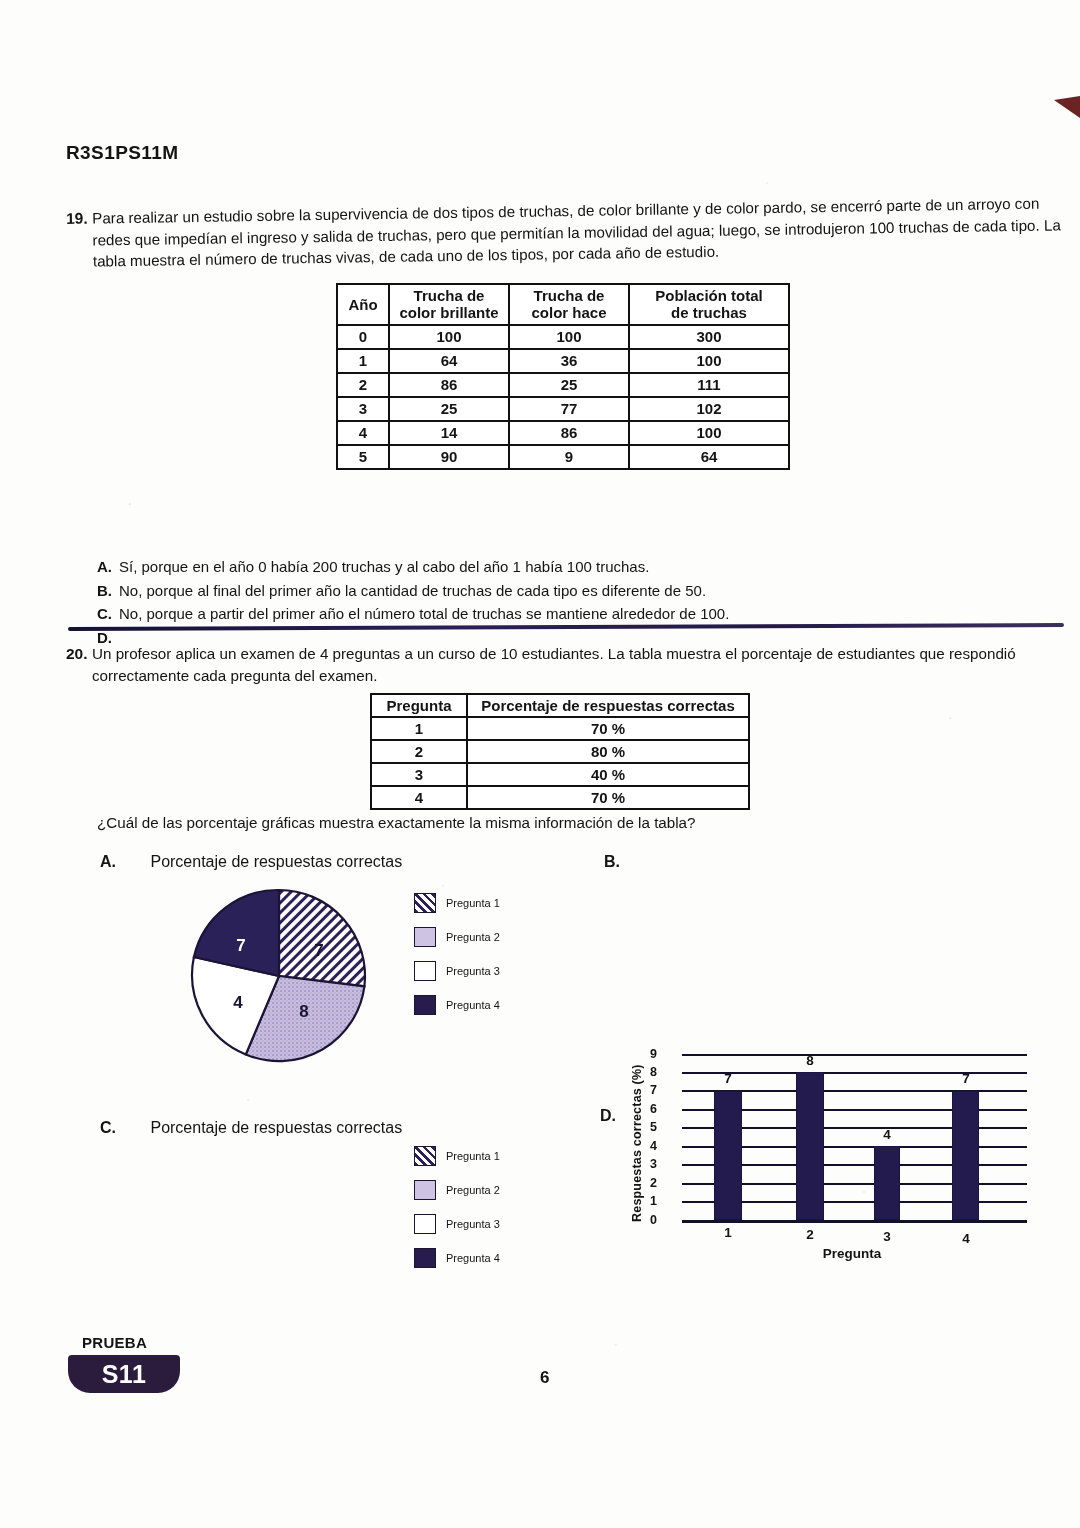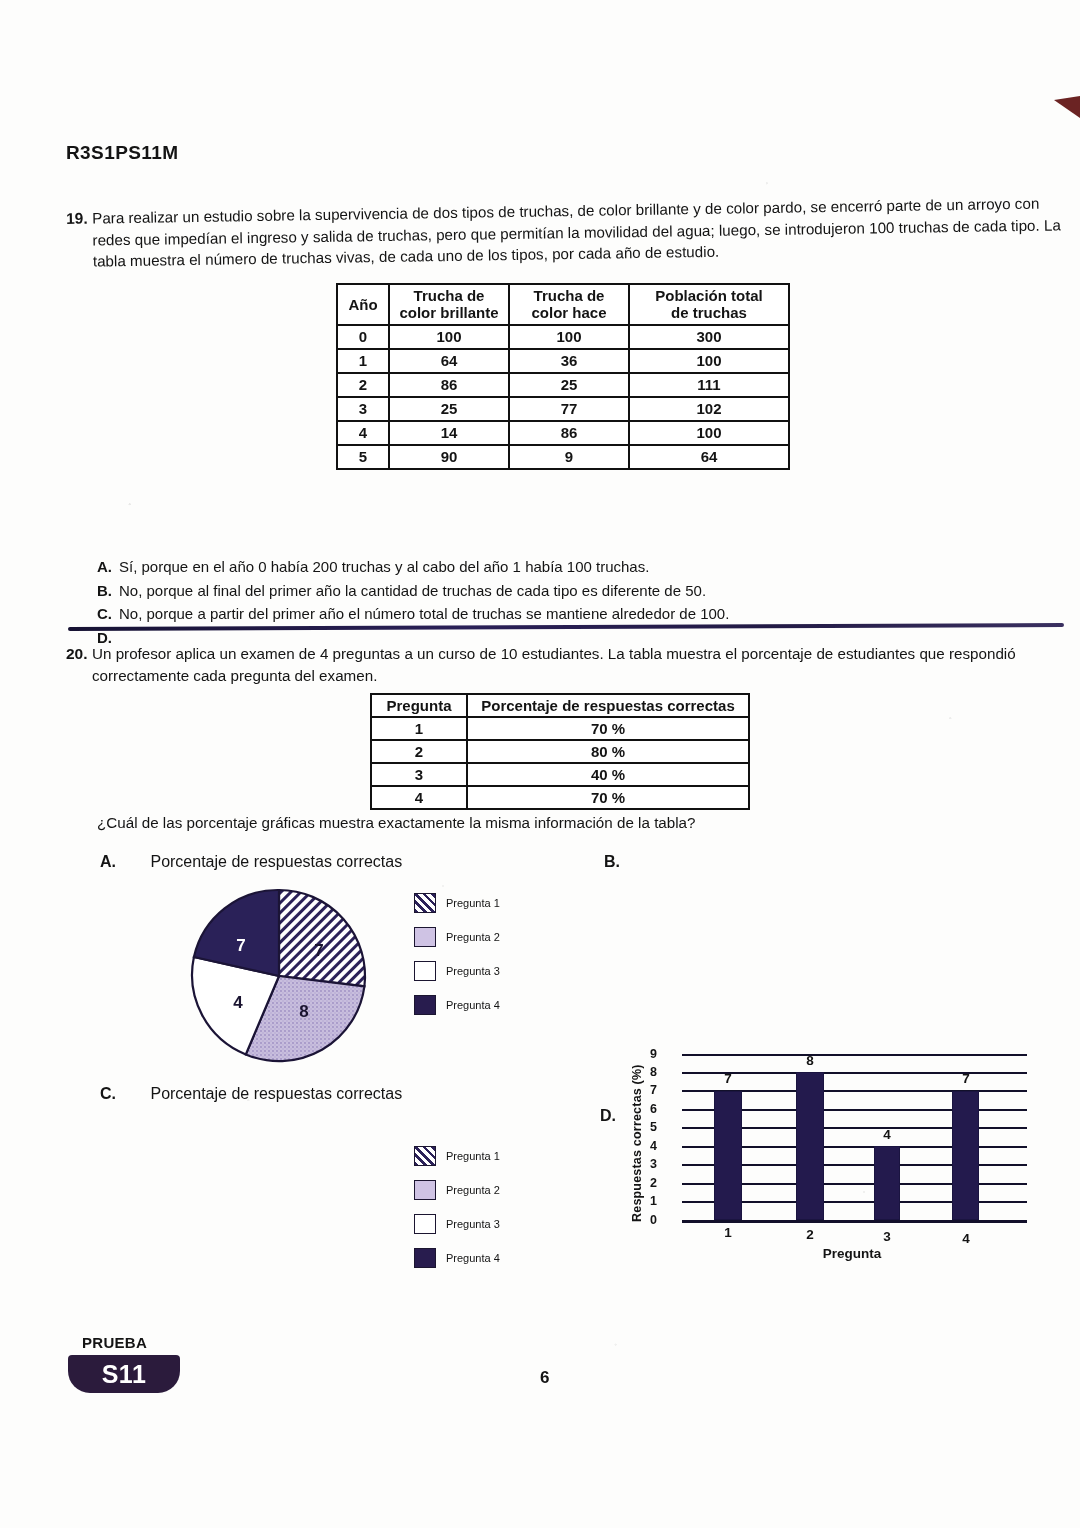--- a/index.html
+++ b/index.html
@@ -391,21 +391,21 @@
     <span class="barlabel" style="left:336px; top:29px;">7</span>
 
     <span class="xtick" style="left:98px;  top:183px;">1</span>
     <span class="xtick" style="left:180px; top:185px;">2</span>
     <span class="xtick" style="left:257px; top:187px;">3</span>
     <span class="xtick" style="left:336px; top:189px;">4</span>
 
     <span class="xaxis-title" style="left:222px; top:204px;">Pregunta</span>
   </div>
 
-  <div class="optblock" style="left:100px; top:1085px;">
+  <div class="optblock" style="left:100px; top:1119px;">
     <span class="opt-letter">C.</span>
     <span class="opt-title" style="margin-left:30px">Porcentaje de respuestas correctas</span>
   </div>
 
   <div class="optblock legend" style="left:414px; top:1146px;">
     <div class="legend-row">
       <span class="swatch sw-hatch"></span>
       <span class="legend-label">Pregunta 1</span>
     </div>
     <div class="legend-row">

